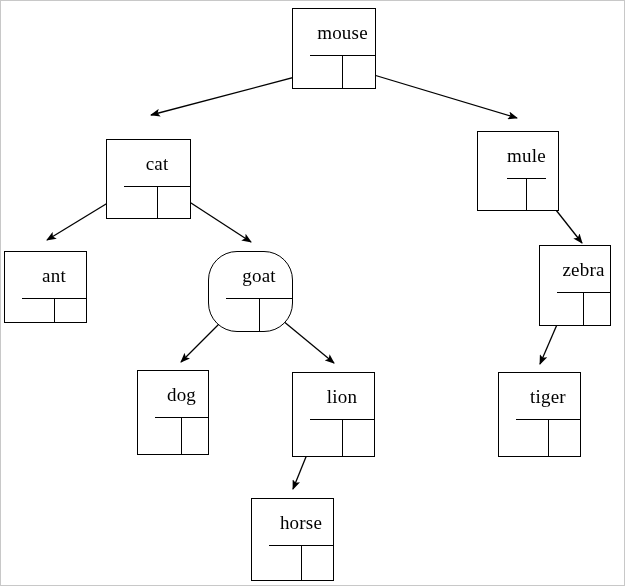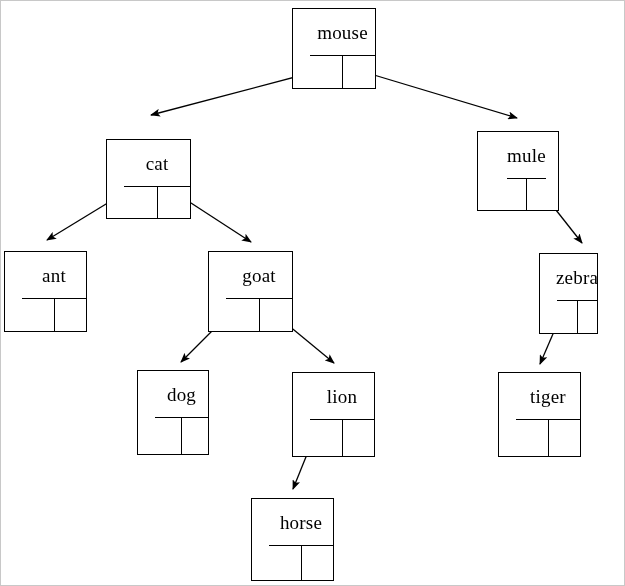--- a/index.html
+++ b/index.html
@@ -97,35 +97,35 @@
           <div class="ptr-cell right"></div>
         </div>
       </div>
       <div class="node" style="left: 476px; top: 130px; width: 82px; height: 80px; align-items: center;">
         <div class="node-label">mule</div>
         <div class="node-ptrs">
           <div class="ptr-cell left"></div>
           <div class="ptr-cell right"></div>
         </div>
       </div>
-      <div class="node" style="left: 3px; top: 250px; width: 83px; height: 81px;">
+      <div class="node" style="left: 3px; top: 250px; width: 83px; height: 72px;">
         <div class="node-label">ant</div>
         <div class="node-ptrs">
           <div class="ptr-cell left"></div>
           <div class="ptr-cell right"></div>
         </div>
       </div>
-      <div class="node" style="left: 207px; top: 250px; width: 85px; height: 81px;">
+      <div class="node" style="left: 207px; top: 250px; width: 85px; height: 81px; border-radius: 29px;">
         <div class="node-label">goat</div>
         <div class="node-ptrs">
           <div class="ptr-cell left"></div>
           <div class="ptr-cell right"></div>
         </div>
       </div>
-      <div class="node" style="left: 538px; top: 252px; width: 59px; height: 81px;">
+      <div class="node" style="left: 538px; top: 244px; width: 72px; height: 81px;">
         <div class="node-label">zebra</div>
         <div class="node-ptrs">
           <div class="ptr-cell left"></div>
           <div class="ptr-cell right"></div>
         </div>
       </div>
       <div class="node" style="left: 136px; top: 369px; width: 72px; height: 85px;">
         <div class="node-label">dog</div>
         <div class="node-ptrs">
           <div class="ptr-cell left"></div>

